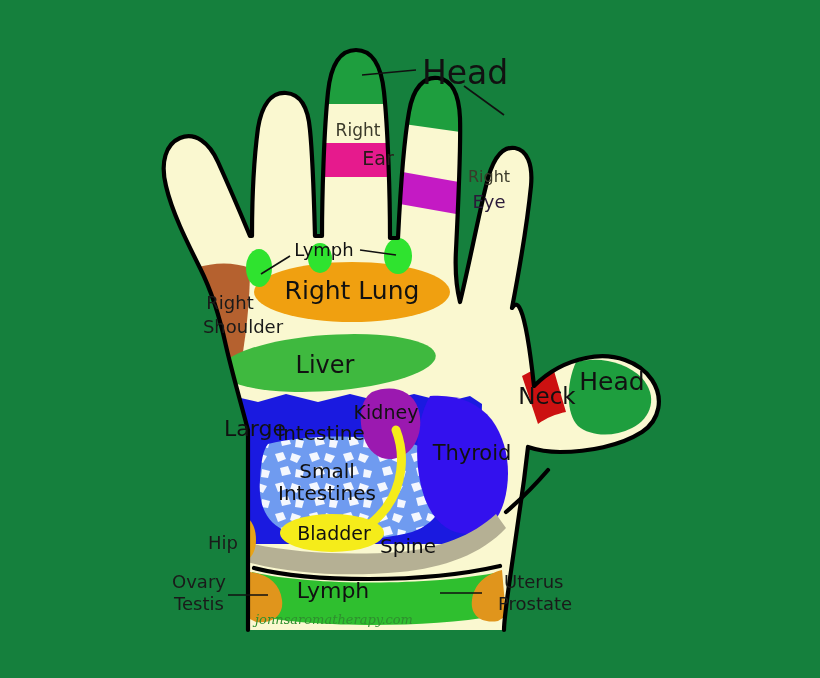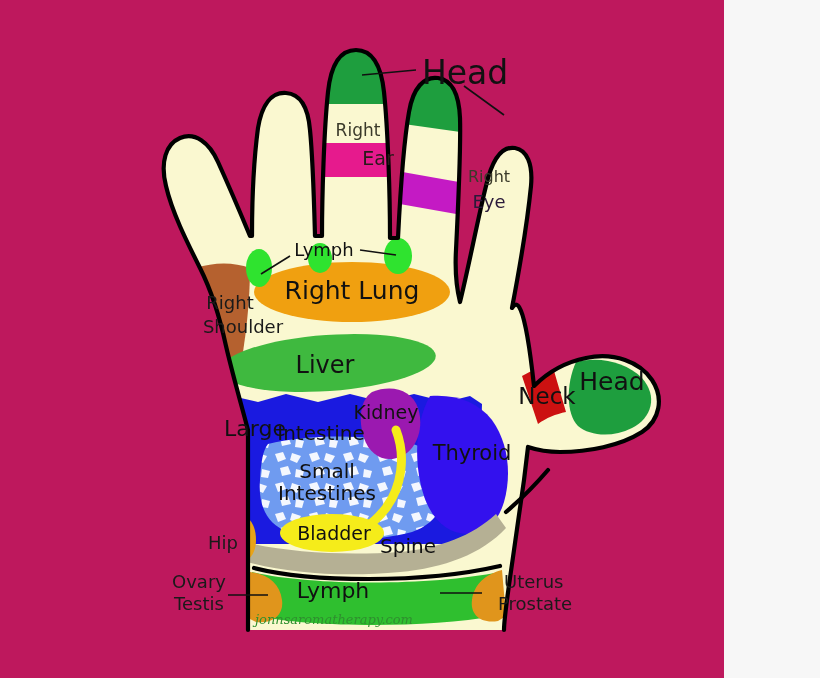--- a/index.html
+++ b/index.html
@@ -9,23 +9,23 @@
     background: #f7f7f7;
   }
   body {
     width: 820px;
     height: 678px;
     overflow: hidden;
     font-family: "DejaVu Sans", sans-serif;
   }
   #chart-root {
     position: relative;
-    width: 724px;
+    width: 820px;
     height: 678px;
-    background: #be185d;
+    background: #15803d;
   }
   svg#hand-svg {
     display: block;
     width: 820px;
     height: 678px;
   }
   .zone-label {
     font-family: "DejaVu Sans", sans-serif;
     font-weight: normal;
     paint-order: stroke fill;

